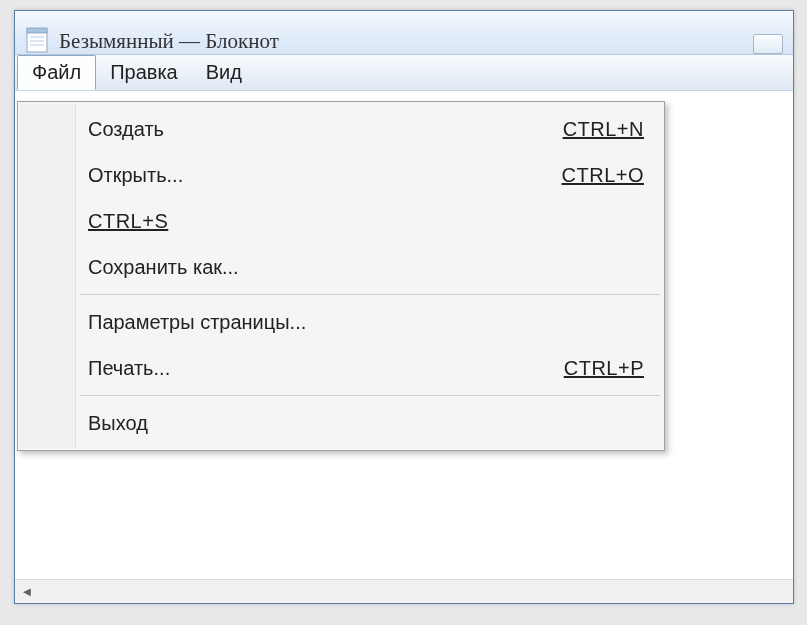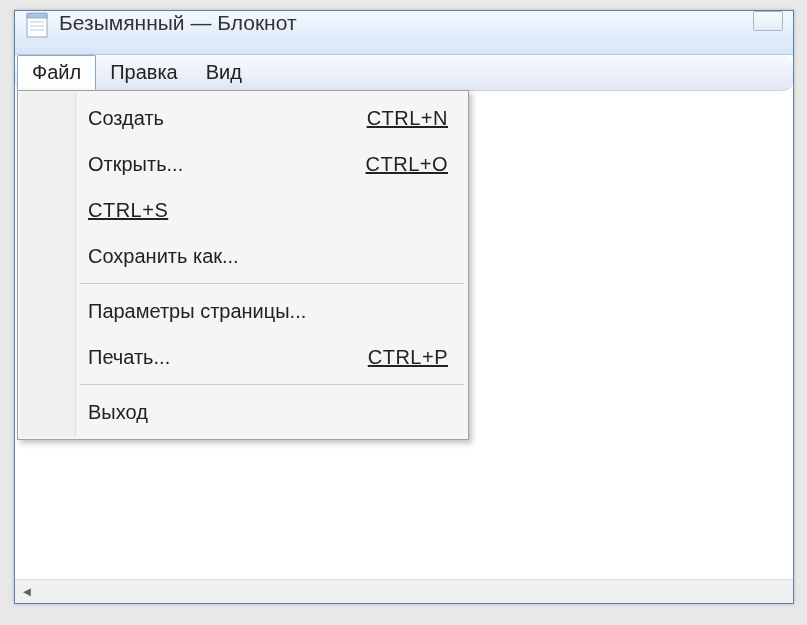--- a/index.html
+++ b/index.html
@@ -19,23 +19,24 @@
       width: 780px;
       height: 594px;
       background: #fff;
       border: 1px solid #5a7ea8;
       box-shadow: 0 0 4px rgba(0,0,0,0.2);
     }
     .titlebar {
       height: 44px;
       background: linear-gradient(to bottom, #f4f9ff 0%, #e5eefb 50%, #d6e5f5 100%);
       display: flex;
-      align-items: flex-start;
+      align-items: flex-end;
       padding: 0 10px;
       border-bottom: 1px solid #b5c8e0;
+      font-family: Liberation Serif, serif;
     }
     .app-icon {
       width: 24px;
       height: 28px;
       margin-right: 10px;
       display: flex;
       align-items: center;
       justify-content: center;
     }
     .app-icon svg { display: block; }
@@ -55,43 +56,42 @@
       border-radius: 2px;
       background: linear-gradient(to bottom, #fafcfe, #e2ebf5);
     }
     .menubar {
       height: 36px;
       background: linear-gradient(to bottom, #f8fafd 0%, #ecf1f9 50%, #e0e8f3 100%);
       display: flex;
       align-items: stretch;
       padding: 0 2px;
       border-bottom: 1px solid #c5d3e6;
-      border-radius: 10px;
     }
     .menu-item {
       padding: 0 14px;
       display: flex;
       align-items: center;
       color: #222;
       font-size: 20px;
       cursor: default;
     }
     .menu-item.active {
       background: #fdfefe;
       border: 1px solid #8aa8c9;
       border-bottom: 1px solid #fdfefe;
       border-radius: 2px 2px 0 0;
       position: relative;
       z-index: 2;
     }
     .dropdown {
       position: absolute;
       left: 2px;
-      top: 79px;
-      width: 452px;
+      top: 90px;
+      width: 648px;
       background: #f5f5f5;
       border: 1px solid #a0a0a0;
       box-shadow: 3px 3px 6px rgba(0,0,0,0.25);
       z-index: 10;
     }
     .dropdown-inner {
       padding: 4px 2px;
     }
     .gutter {
       position: absolute;

